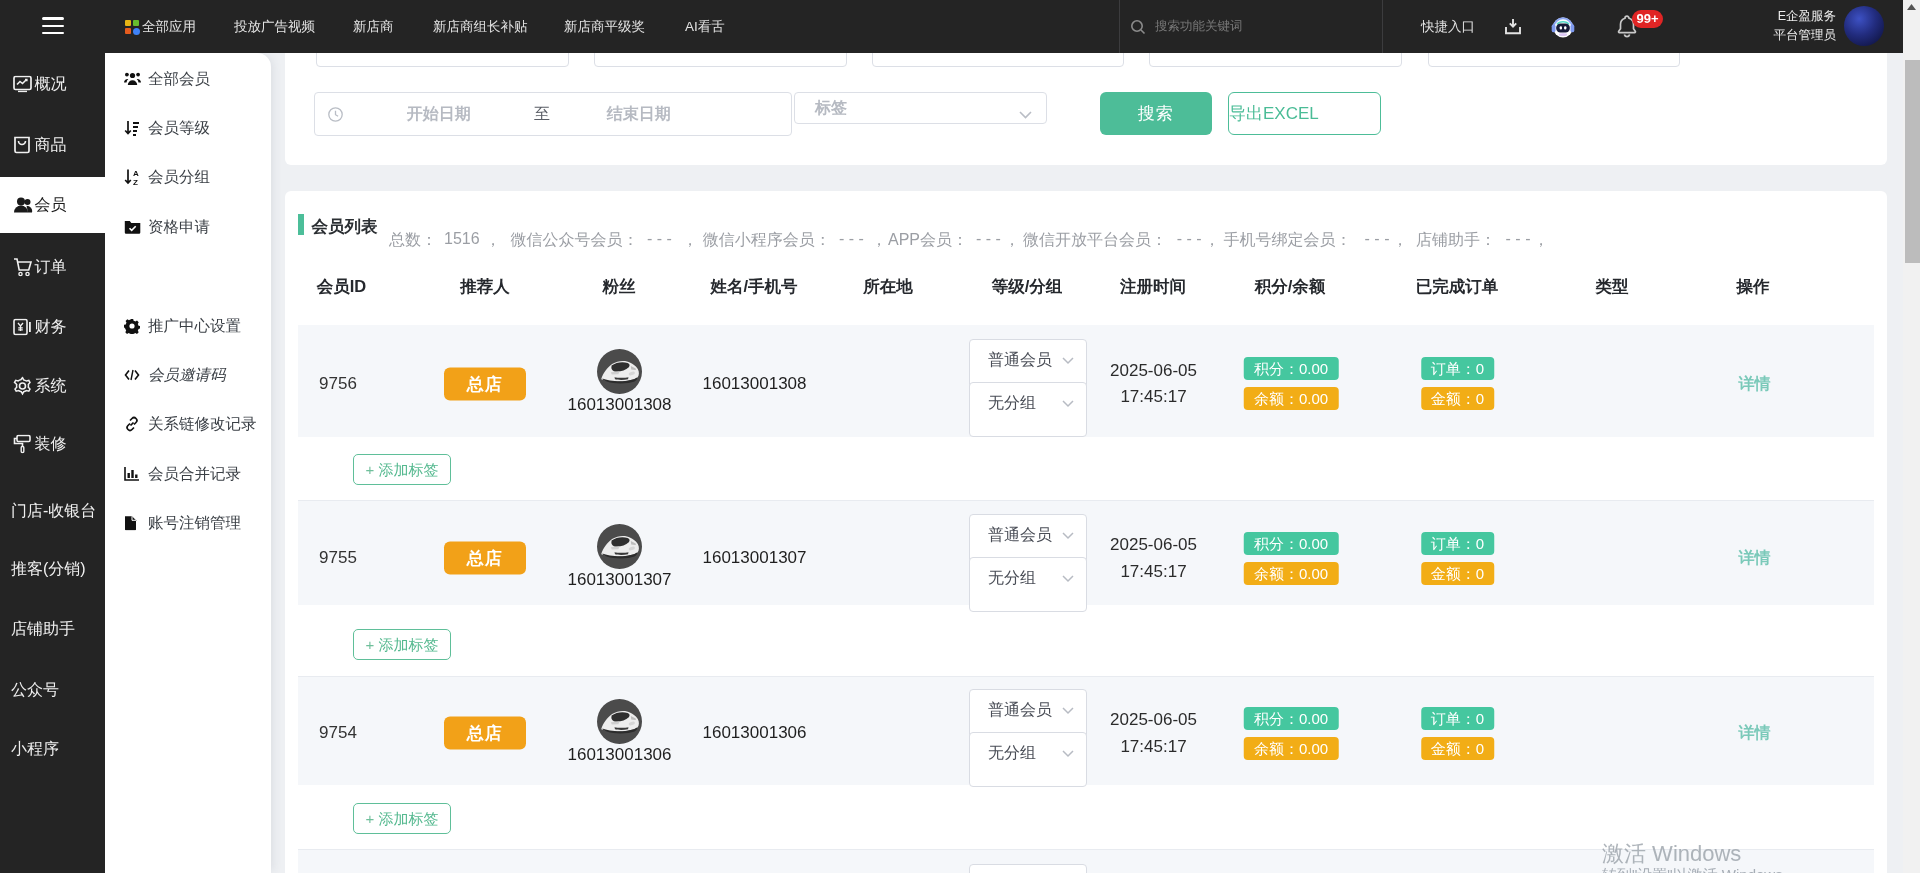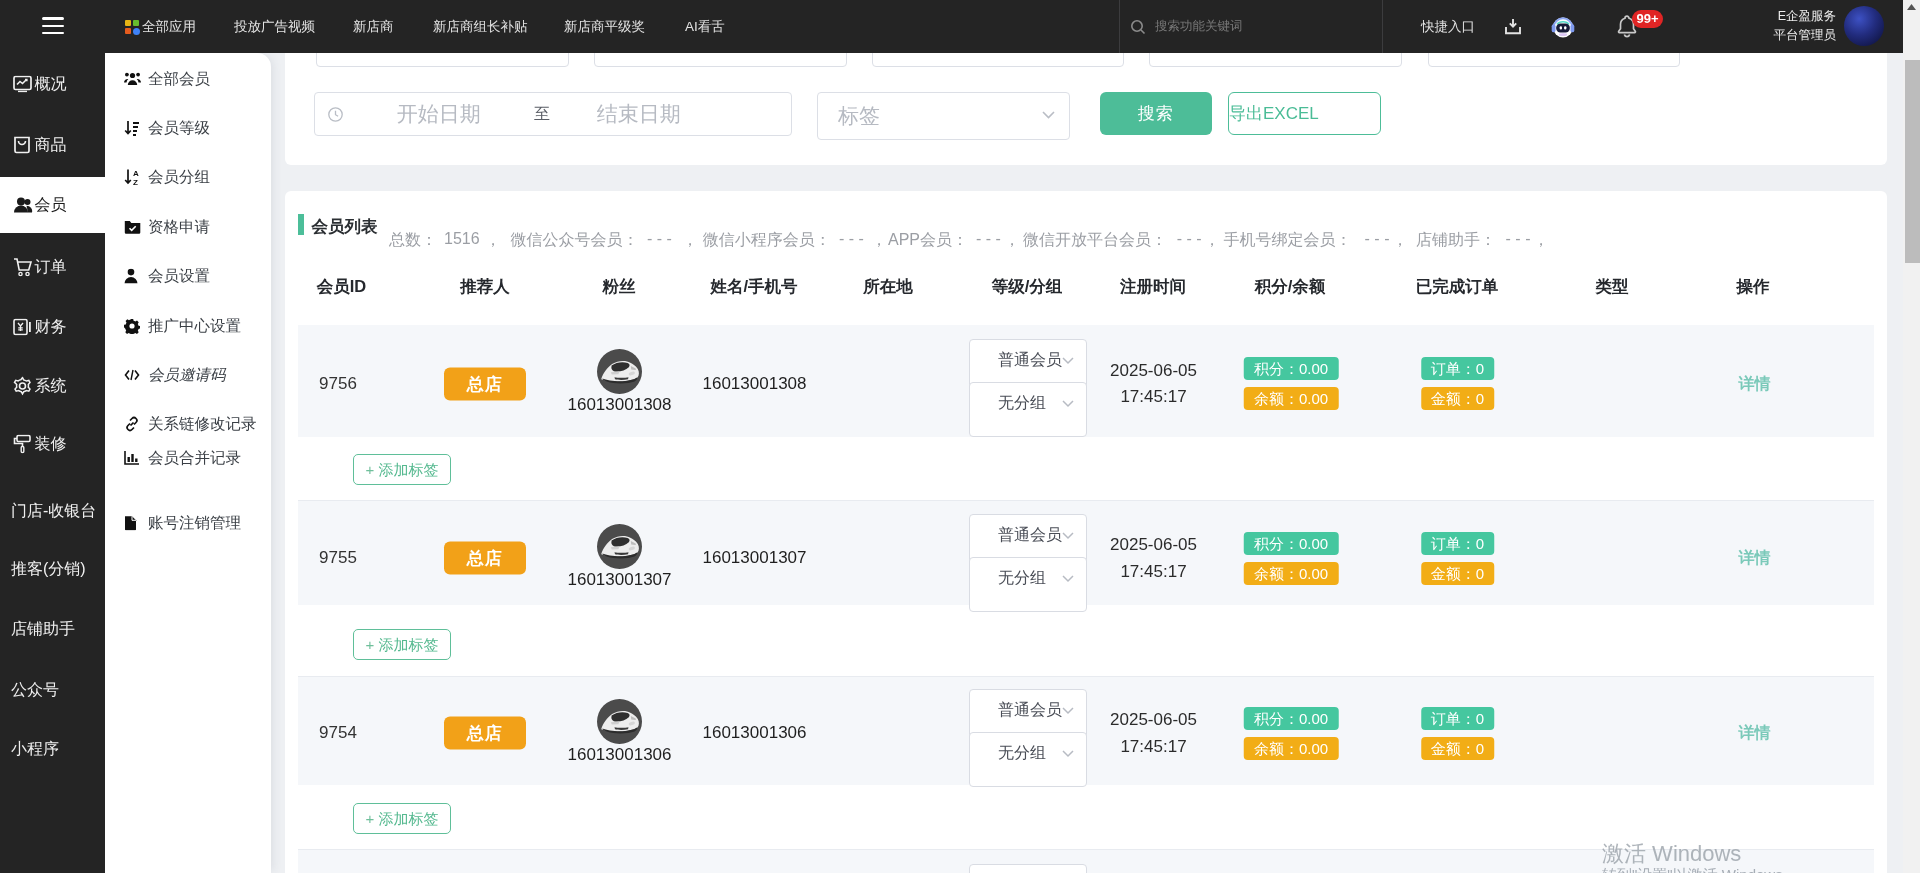--- a/index.html
+++ b/index.html
@@ -20,29 +20,29 @@
 .sbitem.active{background:#fff;color:#1a1a1a;}
 
 #subpanel{position:absolute;left:105px;top:53px;width:166px;height:820px;background:#fff;border-top-right-radius:14px;box-shadow:4px 0 10px -2px rgba(60,70,90,.10);z-index:20;}
 .spitem{position:absolute;left:0;width:166px;height:49px;color:#3a3f45;font-size:15.5px;}
 .spitem .txt{position:absolute;left:43px;top:50%;transform:translateY(-50%);white-space:nowrap;}
 .spitem svg{position:absolute;left:19px;top:50%;transform:translateY(-50%);}
 
 #card1{position:absolute;left:285px;top:30px;width:1602px;height:135px;background:#fff;border-radius:6px;z-index:1;}
 #card2{position:absolute;left:285px;top:191px;width:1602px;height:689px;background:#fff;border-radius:6px;z-index:1;}
 .input{position:absolute;background:#fff;border:1px solid #dcdfe6;border-radius:4px;}
-.ph{color:#b6bac2;font-size:21px;}
+.ph{color:#b6bac2;font-size:16px;font-weight:bold;}
 .grayrow{position:absolute;left:13px;width:1576px;background:#f5f7fa;}
 .hdiv{position:absolute;left:13px;width:1576px;height:1px;background:#e8ebf0;}
 .cell{position:absolute;transform:translate(-50%,-50%);white-space:nowrap;}
 .th{font-weight:bold;font-size:16.5px;color:#25282d;}
 .badge{position:absolute;transform:translateX(-50%);height:23px;line-height:23px;border-radius:4px;color:#fff;font-size:15px;text-align:center;white-space:nowrap;}
 .bgreen{background:#45c79f;}
 .bamber{background:#f2ad16;}
-.selbox{position:absolute;width:118px;height:55px;border:1px solid #d9dce3;border-radius:4px;background:#fff;font-size:16px;color:#4a4e57;line-height:40.5px;padding-left:28px;}
+.selbox{position:absolute;width:118px;height:55px;border:1px solid #d9dce3;border-radius:4px;background:#fff;font-size:16px;color:#4a4e57;line-height:40.5px;padding-left:18px;}
 .selbox svg{position:absolute;right:12px;top:17px;}
 .tagbtn{position:absolute;left:68px;width:98px;height:31px;border:1px solid #5fbf99;border-radius:5px;color:#53b88e;font-size:15px;text-align:center;line-height:29px;background:#fff;}
 .zd{position:absolute;transform:translate(-50%,-50%);width:82px;height:33px;background:#f2a118;border-radius:6px;color:#fff;font-weight:bold;font-size:17px;text-align:center;line-height:33px;letter-spacing:1px;}
 
 #sbar{position:absolute;left:1903px;top:0;width:17px;height:873px;background:#f1f1f1;z-index:40;}
 #sbar .thumb{position:absolute;left:2px;top:60px;width:15px;height:203px;background:#bcbcbc;}
 #wm1{position:absolute;left:1602px;top:839px;font-size:22px;color:#9aa1a9cc;z-index:35;}
 .stats{position:absolute;top:26px;font-size:16px;color:#9b9ea4;white-space:nowrap;margin-top:13px;}
 .rnum{font-size:17px;color:#333;}
 .dt{font-size:17px;color:#2b2b2b;}
@@ -201,48 +201,41 @@
       </svg>
     <span class="txt">会员分组</span>
   </div>
   <div class="spitem" style="top:149px;">
     <svg width="17" height="14" viewBox="0 0 17 14">
         <path d="M0.8 1 h5 l1.5 2 h9 v9.5 a1.2 1.2 0 0 1 -1.2 1.2 H2 a1.2 1.2 0 0 1 -1.2 -1.2 z" fill="#111"></path>
         <path d="M5.5 8.2 l2.2 2.2 4-4.2" fill="none" stroke="#fff" stroke-width="1.6"></path>
       </svg>
     <span class="txt">资格申请</span>
   </div>
-  <div class="spitem" style="top:198px;">
-    <svg width="14" height="15" viewBox="0 0 14 15">
-        <circle cx="7" cy="3.6" r="3.3" fill="#111"></circle>
-        <path d="M0.5 15 a6.5 6.5 0 0 1 13 0 z" fill="#111"></path>
-      </svg>
-    <span class="txt">会员设置</span>
-  </div>
   <div class="spitem" style="top:248px;">
     <svg width="16" height="16" viewBox="0 0 16 16">
         <path d="M6.8 1 h2.4 l.4 1.8 a5.5 5.5 0 0 1 1.7.7 l1.7-.9 1.7 1.7-.9 1.7 a5.5 5.5 0 0 1 .7 1.7 l1.8.4 v2.4 l-1.8.4 a5.5 5.5 0 0 1 -.7 1.7 l.9 1.7 -1.7 1.7 -1.7-.9 a5.5 5.5 0 0 1 -1.7.7 l-.4 1.8 H6.8 l-.4-1.8 a5.5 5.5 0 0 1 -1.7-.7 l-1.7.9 -1.7-1.7 .9-1.7 a5.5 5.5 0 0 1 -.7-1.7 L0 9.2 V6.8 l1.8-.4 a5.5 5.5 0 0 1 .7-1.7 L1.6 3 3.3 1.3 5 2.2 a5.5 5.5 0 0 1 1.7-.7 z" fill="#111"></path>
         <circle cx="8" cy="8" r="2.6" fill="#fff"></circle>
       </svg>
     <span class="txt">推广中心设置</span>
   </div>
   <div class="spitem" style="top:297px;font-style:italic;">
     <svg width="16" height="12" viewBox="0 0 16 12">
         <path d="M5 1.5 L1.5 6 5 10.5 M11 1.5 L14.5 6 11 10.5" fill="none" stroke="#111" stroke-width="1.6"></path>
         <path d="M9 1 L7 11" stroke="#111" stroke-width="1.4"></path>
       </svg>
     <span class="txt">会员邀请码</span>
   </div>
   <div class="spitem" style="top:346px;">
     <svg width="16" height="16" viewBox="0 0 16 16">
         <path d="M6.5 9.5 l3 -3 M6 4.5 l2 -2 a2.8 2.8 0 0 1 4 4 l-2 2 M10 11.5 l-2 2 a2.8 2.8 0 0 1 -4 -4 l2 -2" fill="none" stroke="#111" stroke-width="1.7"></path>
       </svg>
     <span class="txt">关系链修改记录</span>
   </div>
-  <div class="spitem" style="top:380px;">
+  <div class="spitem" style="top:396px;">
     <svg width="15" height="14" viewBox="0 0 15 14">
         <path d="M1 0 v13 h14" fill="none" stroke="#111" stroke-width="1.6"></path>
         <rect x="3.5" y="6" width="2.4" height="5" fill="#111"></rect>
         <rect x="7.3" y="3" width="2.4" height="8" fill="#111"></rect>
         <rect x="11.1" y="7.5" width="2.4" height="3.5" fill="#111"></rect>
       </svg>
     <span class="txt">会员合并记录</span>
   </div>
   <div class="spitem" style="top:445px;">
     <svg width="13" height="15" viewBox="0 0 13 15">
@@ -262,21 +255,21 @@
   <div class="input" style="left:29px;top:62px;width:478px;height:44px;">
     <svg style="position:absolute;left:13px;top:14px;" width="15" height="15" viewBox="0 0 15 15">
         <circle cx="7.5" cy="7.5" r="6.7" fill="none" stroke="#b9bdc5" stroke-width="1.3"></circle>
         <path d="M7.5 3.8 v3.9 l2.6 1.5" fill="none" stroke="#b9bdc5" stroke-width="1.3"></path>
       </svg>
     <div class="ph" style="position:absolute;left:123.8px;top:50%;transform:translate(-50%,-50%);">开始日期</div>
     <div style="position:absolute;left:227px;top:50%;transform:translate(-50%,-50%);font-size:16px;color:#5a5e66;">至</div>
     <div class="ph" style="position:absolute;left:323.8px;top:50%;transform:translate(-50%,-50%);">结束日期</div>
   </div>
 
-  <div class="input" style="left:532px;top:62px;width:253px;height:48px;">
+  <div class="input" style="left:509px;top:62px;width:253px;height:32px;">
     <div class="ph" style="position:absolute;left:20px;top:50%;transform:translateY(-50%);">标签</div>
     <svg style="position:absolute;right:14px;top:18px;" width="13" height="8" viewBox="0 0 13 8">
         <path d="M1 1 L6.5 6.5 L12 1" fill="none" stroke="#b9bdc5" stroke-width="1.6"></path>
       </svg>
   </div>
   <div style="position:absolute;left:815px;top:61.5px;width:111.5px;height:43.5px;background:#4dbd98;border-radius:6px;color:#fff;font-size:17px;text-align:center;line-height:43.5px;letter-spacing:1px;">搜索</div>
   <div style="position:absolute;left:943px;top:61.5px;width:153px;height:43.5px;background:#fff;border:1px solid #4dbd98;border-radius:6px;color:#4abc96;font-size:17px;line-height:41.5px;">导出EXCEL</div>
 </div>
 <div id="card2">
   <div class="abs" style="left:13px;top:23px;width:6px;height:21px;background:#4cbe99;"></div>

